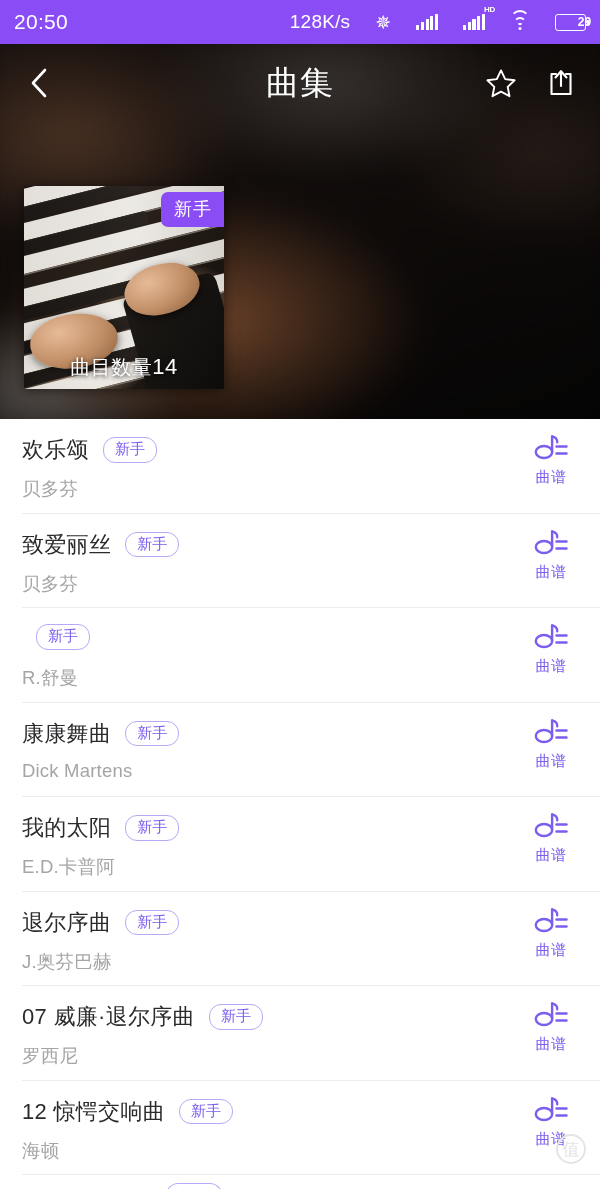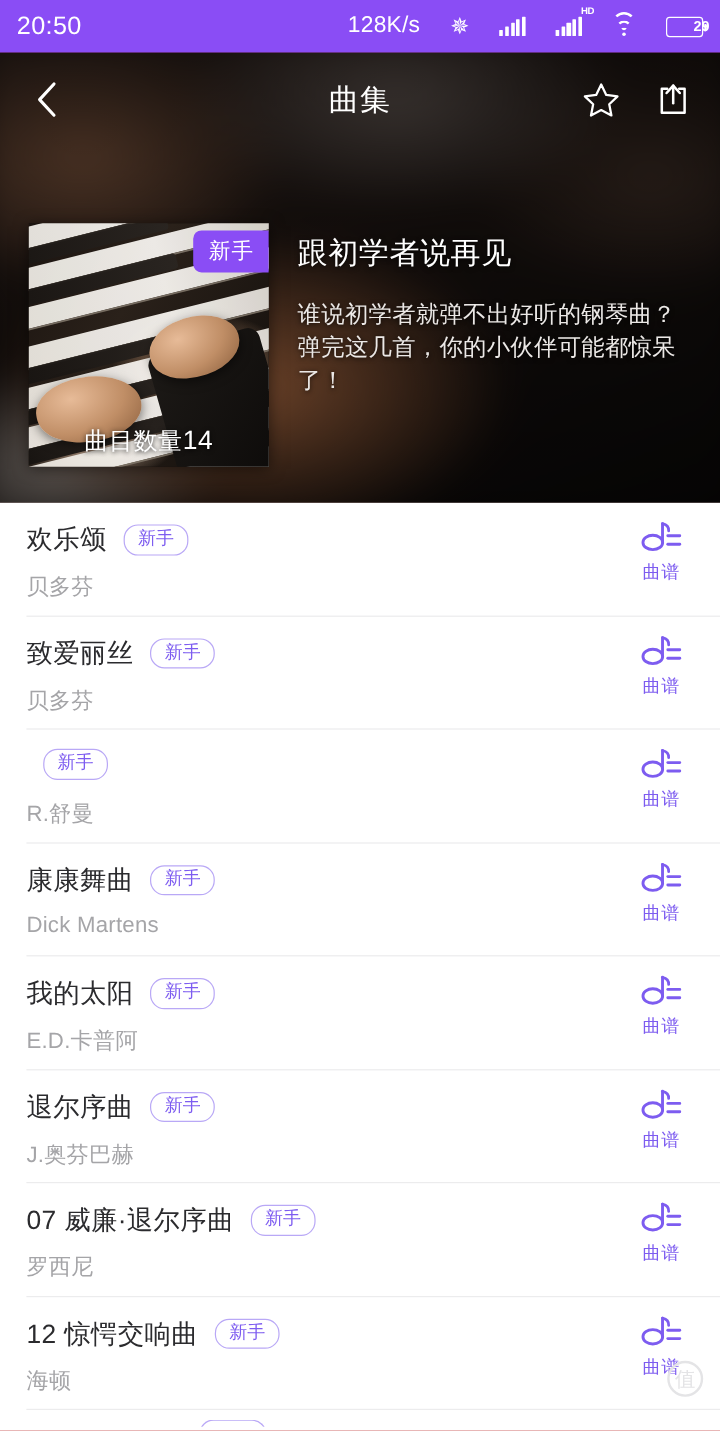--- a/index.html
+++ b/index.html
@@ -70,21 +70,21 @@
   .hero-dim { position:absolute; inset:0; background:linear-gradient(180deg, rgba(0,0,0,.30) 0%, rgba(0,0,0,.10) 42%, rgba(0,0,0,.22) 100%); }
 
   
   .navbar {
     position:absolute; top:0; left:0; right:0; height:78px;
     display:flex; align-items:center; padding:0 22px; z-index:5;
   }
   .nav-back { width:34px; height:34px; display:flex; align-items:center; justify-content:center; cursor:pointer; }
   .nav-title {
     position:absolute; left:0; right:0; text-align:center;
-    color:#fff; font-size:25px; letter-spacing:1px; pointer-events:none;
+    color:#fff; font-size:33px; letter-spacing:1px; pointer-events:none;
   }
   .nav-actions { margin-left:auto; display:flex; align-items:center; gap:26px; z-index:6; }
   .nav-ico { width:34px; height:34px; display:flex; align-items:center; justify-content:center; cursor:pointer; }
 
   
   .hero-body { position:absolute; top:142px; left:24px; right:0; display:flex; z-index:4; }
   .thumb {
     position:relative; width:200px; height:203px; flex:none;
     overflow:hidden; background:#17110d;
     box-shadow:0 2px 12px rgba(0,0,0,.55);
@@ -261,24 +261,20 @@
           <div class="sleeve" style="right:-8px; top:96px; width:96px; height:120px; transform:rotate(-16deg);"></div>
           <div class="hand" style="right:24px; top:78px; width:76px; height:50px; transform:rotate(-18deg);"></div>
           <div class="hand" style="left:6px; top:128px; width:88px; height:54px; transform:rotate(-10deg);"></div>
         </div>
         <div class="thumb-badge">新手</div>
         <div class="thumb-count">
           <span>曲目数量</span><b>14</b>
         </div>
       </div>
 
-      <div class="hero-text">
-        <div class="hero-title">跟初学者说再见</div>
-        <div class="hero-desc">谁说初学者就弹不出好听的钢琴曲？弹完这几首，你的小伙伴可能都惊呆了！</div>
-      </div>
     </div>
   </div>
 
   <div class="list">
 
     <div class="row">
       <div class="row-title">
         <span class="row-name">欢乐颂</span>
         <span class="pill">新手</span>
       </div>

